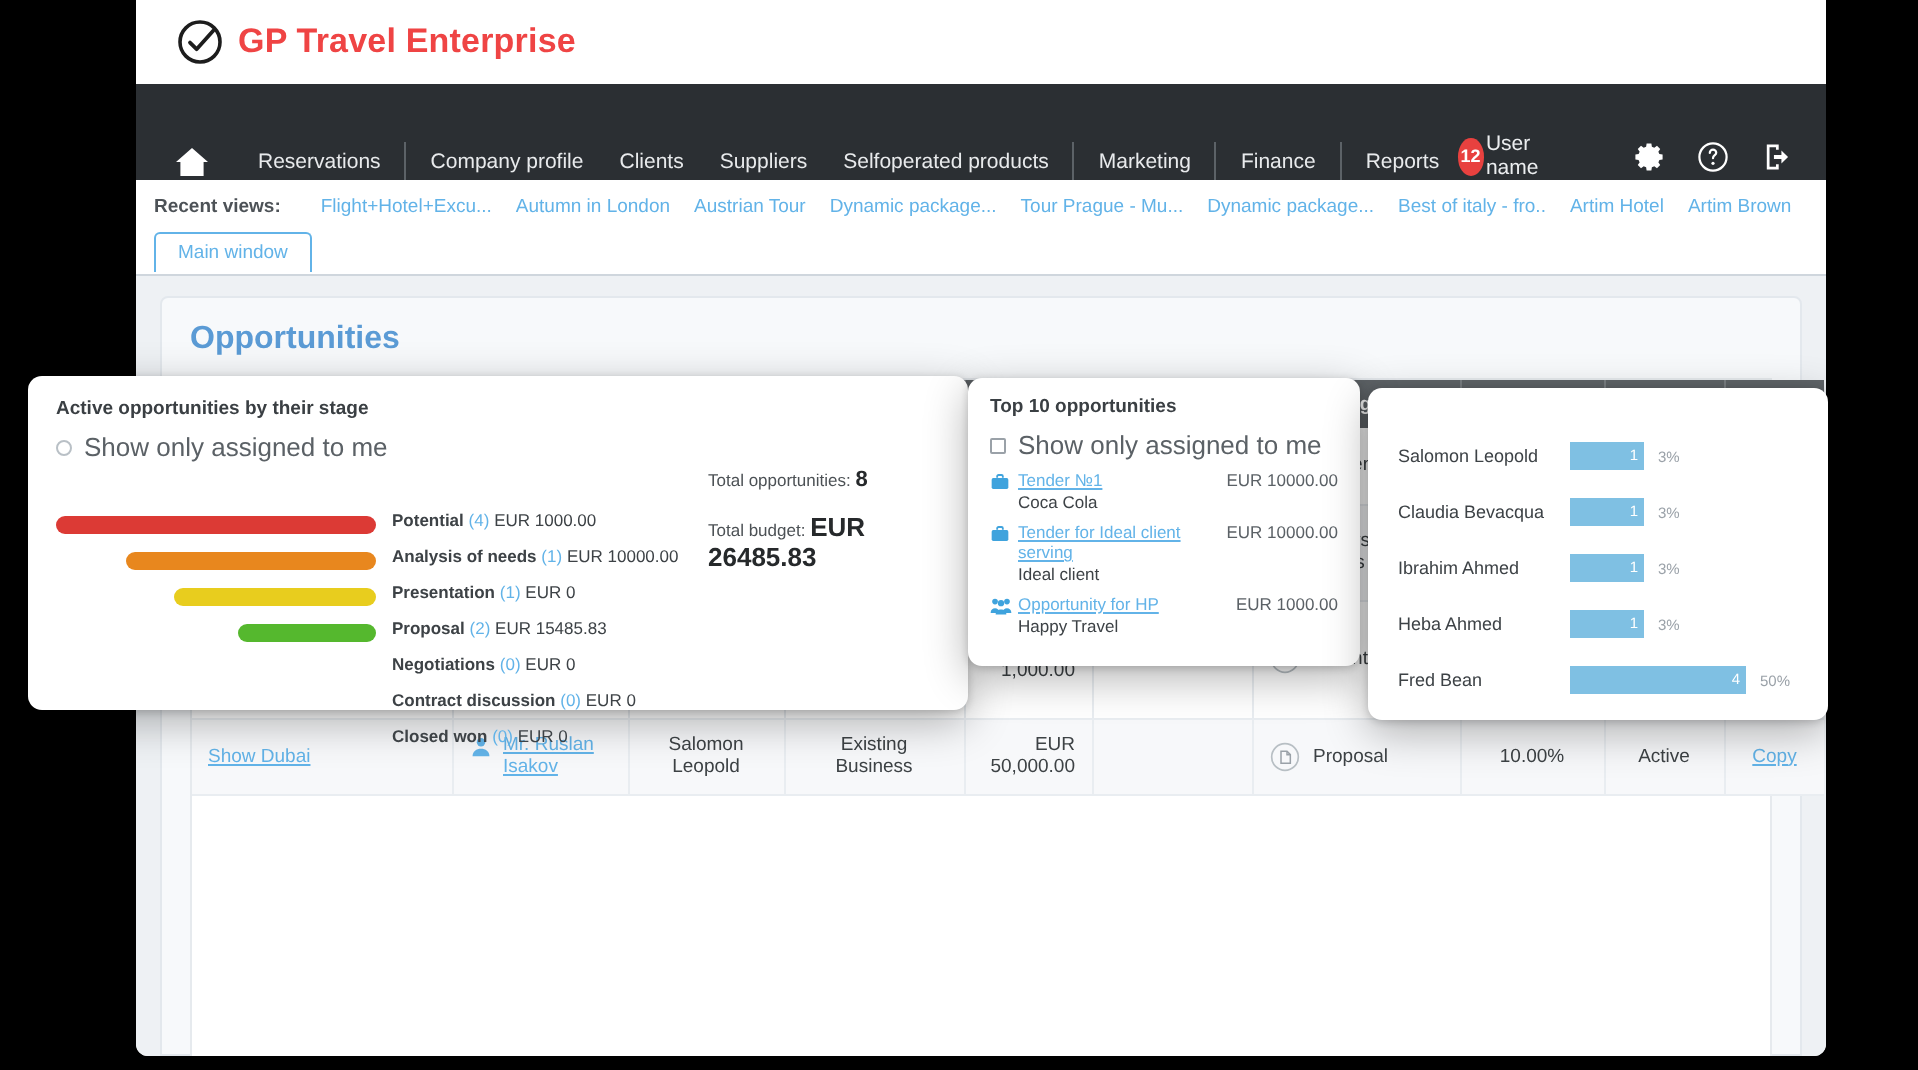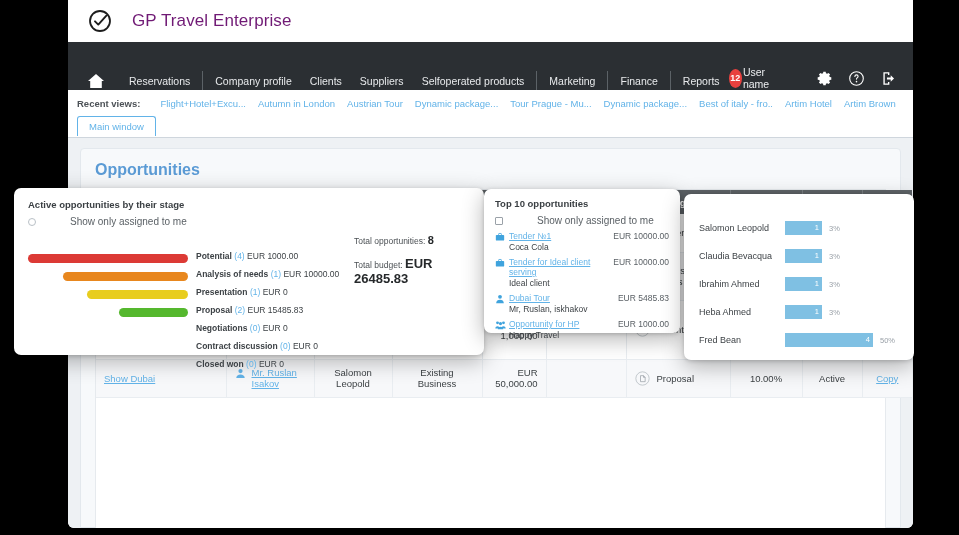--- a/index.html
+++ b/index.html
@@ -11,21 +11,21 @@
   
   .app-window{
     position:absolute; left:68px; top:0; width:845px; height:528px;
     background:#ffffff; overflow:hidden;
     border-radius:0 0 6px 6px;
   }
 
   
   .logo-bar{ height:42px; background:#fff; display:flex; align-items:center; padding-left:20px; }
   .logo-mark{ width:24px; height:24px; flex:0 0 24px; }
-  .logo-text{ font-size:17px; font-weight:normal; color:#701a75; margin-left:20px; letter-spacing:.1px;}
+  .logo-text{ font-size:17px; font-weight:bold; color:#ef4444; margin-left:7px; letter-spacing:.1px;}
 
   
   .nav-bar{ height:48px; background:#2b2f33; display:flex; align-items:flex-end; padding:0 16px 0 18px; }
   .nav-home{ width:20px; height:18px; margin-right:14px; cursor:pointer; }
   .nav-items{ display:flex; align-items:center; }
   .nav-item{ color:#e8eaec; font-size:10.5px; padding:0 9px; white-space:nowrap; cursor:pointer; }
   .nav-sep{ width:1px; height:19px; background:#5c6267; margin:0 3px; }
   .nav-right{ margin-left:auto; display:flex; align-items:center; }
   .badge{ width:19px; height:19px; border-radius:50%; background:#e8413f; color:#fff; font-size:9px;
           display:flex; align-items:center; justify-content:center; font-weight:bold; margin-right:-1px;}
@@ -81,21 +81,21 @@
   }
   .card-title{ font-size:9.5px; font-weight:bold; color:#3a3f43; }
 
   #card-stage{ left:14px; top:188px; width:470px; height:167px; padding:11px 14px; }
   #card-top10{ left:484px; top:189px; width:196px; height:144px; padding:9px 11px; }
   #card-assigned{ left:684px; top:194px; width:230px; height:166px; padding:12px 15px; }
 
   .chk-row{ display:flex; align-items:center; gap:6px; margin-top:6px; }
   .chk-circle{ width:8px; height:8px; border:1px solid #b9c0c6; border-radius:50%; }
   .chk-square{ width:8px; height:8px; border:1px solid #9aa1a8; border-radius:1px; background:#fff;}
-  .chk-lbl{ font-size:10px; color:#5b6166;margin-left:28px; }
+  .chk-lbl{ font-size:13px; color:#5b6166; }
 
   
   .funnel{ display:flex; margin-top:20px; }
   .funnel-bars{ width:160px; flex:0 0 160px; padding-top:2px;}
   .fbar-row{ height:18px; display:flex; justify-content:flex-end; align-items:center; }
   .fbar{ height:9px; border-radius:5px; }
   .funnel-labels{ flex:1; padding-left:8px;}
   .flabel{ height:18px; line-height:18px; font-size:8.5px; color:#3d4246; font-weight:bold; white-space:nowrap;}
   .flabel .cnt{ color:#62b3e8; font-weight:normal; }
   .flabel .amt{ font-weight:normal; color:#3d4246; }
@@ -490,33 +490,20 @@
             <path d="M4.3 3.4V2.6a.8.8 0 01.8-.8h1.8a.8.8 0 01.8.8v.8" fill="none" stroke="#3fa3dd" stroke-width="1.1"></path>
           </svg>
       </span>
       <div class="t10-body">
         <span class="t10-name">Tender for Ideal client serving</span>
         <span class="t10-sub">Ideal client</span>
       </div>
       <span class="t10-amt">EUR 10000.00</span>
     </div>
 
-    <div class="t10-row">
-      <span class="t10-ic">
-        <svg viewBox="0 0 12 12" width="10" height="10">
-            <circle cx="6" cy="3.4" r="2.3" fill="#3fa3dd"></circle>
-            <path d="M1.4 11c0-2.6 2.1-4 4.6-4s4.6 1.4 4.6 4z" fill="#3fa3dd"></path>
-          </svg>
-      </span>
-      <div class="t10-body">
-        <span class="t10-name">Dubai Tour</span>
-        <span class="t10-sub">Mr, Ruslan, iskhakov</span>
-      </div>
-      <span class="t10-amt">EUR 5485.83</span>
-    </div>
 
     <div class="t10-row">
       <span class="t10-ic">
         <svg viewBox="0 0 14 12" width="11" height="10">
             <circle cx="3.2" cy="3.2" r="1.8" fill="#3fa3dd"></circle>
             <circle cx="10.8" cy="3.2" r="1.8" fill="#3fa3dd"></circle>
             <circle cx="7" cy="4.2" r="2" fill="#3fa3dd"></circle>
             <path d="M.4 10.4c0-1.9 1.3-2.9 2.8-2.9s2.8 1 2.8 2.9zM8 10.4c0-1.9 1.3-2.9 2.8-2.9s2.8 1 2.8 2.9z" fill="#3fa3dd"></path>
             <path d="M3.6 11.4c0-2 1.5-3.1 3.4-3.1s3.4 1.1 3.4 3.1z" fill="#3fa3dd"></path>
           </svg>

